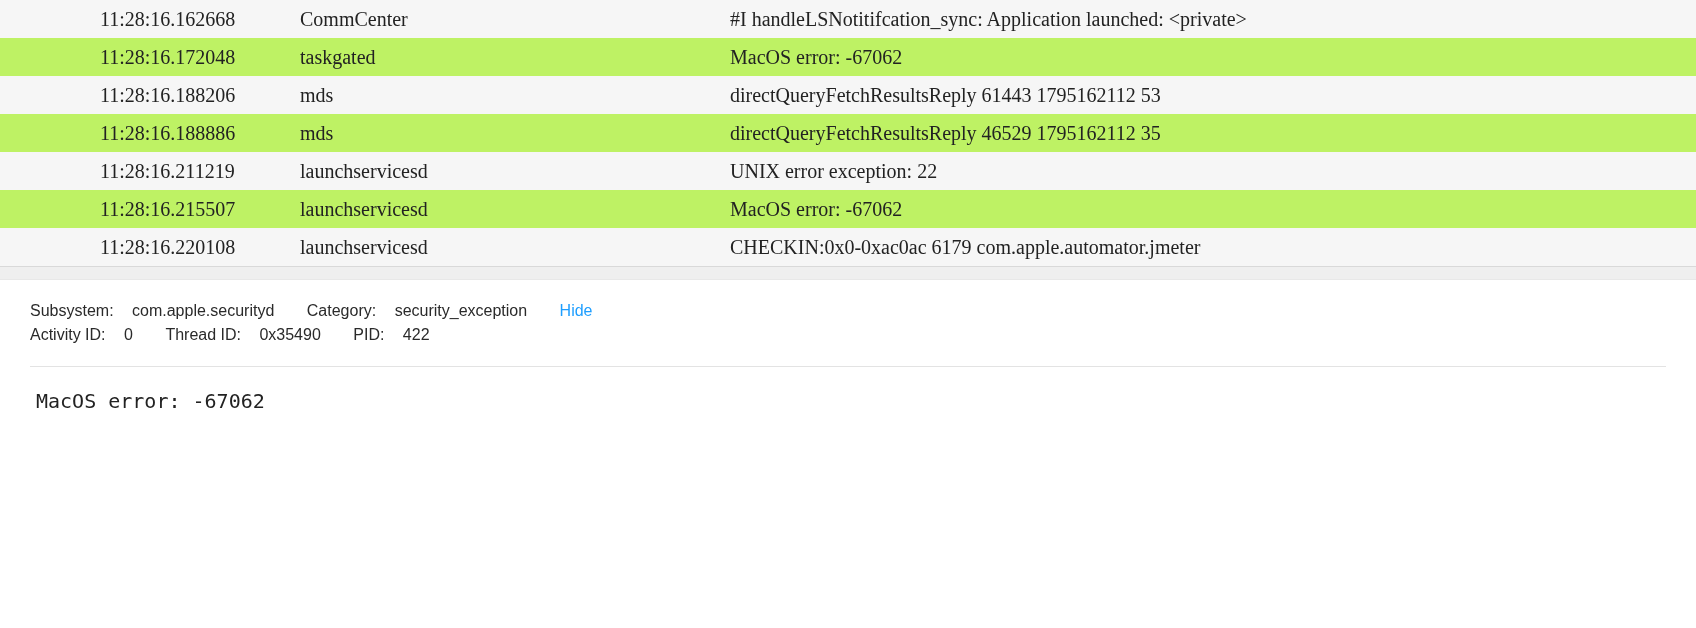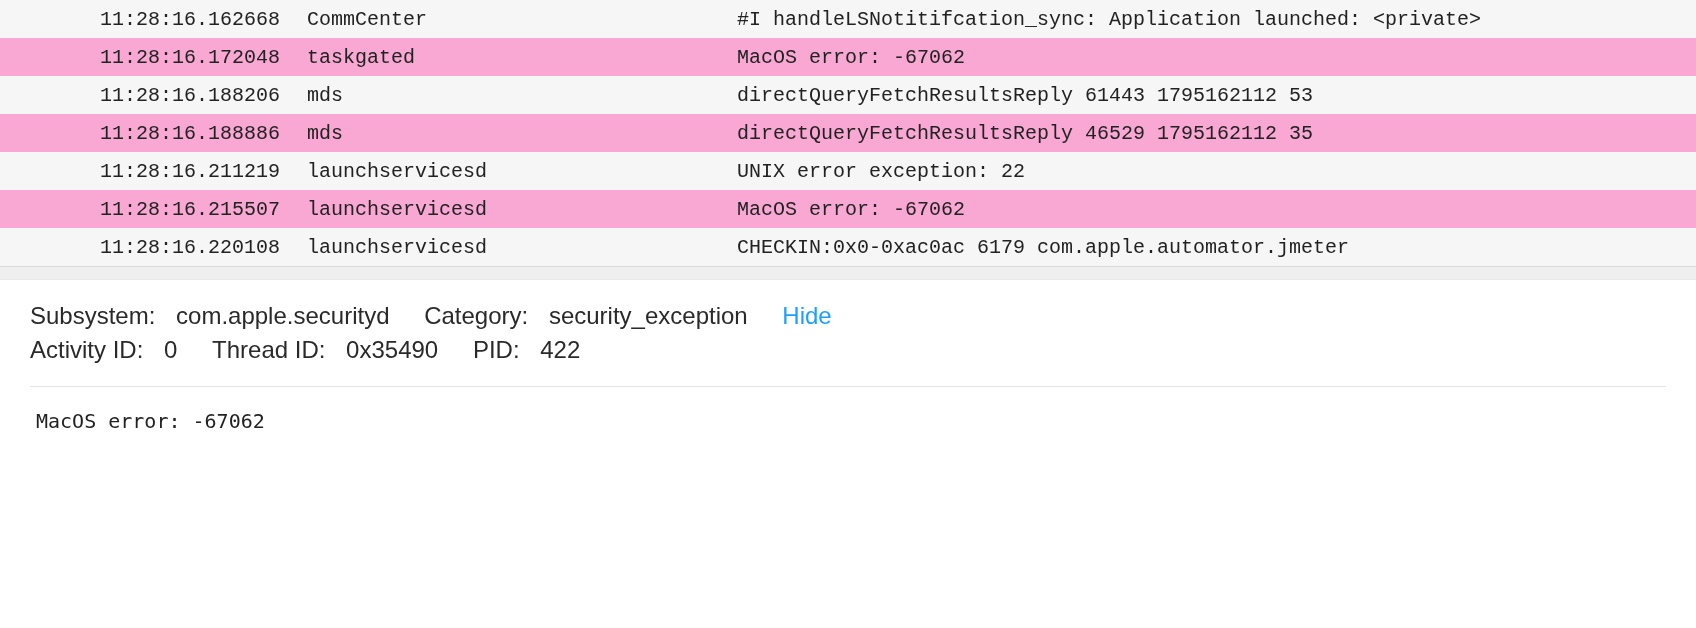--- a/index.html
+++ b/index.html
@@ -13,30 +13,30 @@
     background: #fff;
   }
   .log-table {
     width: 100%;
     border-collapse: collapse;
   }
   .log-row {
     height: 38px;
   }
   .log-row.even { background: #f6f6f6; }
-  .log-row.odd  { background: #f9a8d4; }
+  .log-row.odd  { background: #bef264; }
   .log-row.selected {
     background: #7d7d7d;
     color: #ffffff;
   }
   .log-row td {
-    font-family: Liberation Mono, monospace;
+    font-family: Liberation Serif, serif;
     font-size: 20px;
     white-space: nowrap;
-    padding: 6px 7px;
+    padding: 6px 0;
     vertical-align: middle;
   }
   td.col-time    { padding-left: 100px; width: 300px; }
   td.col-process { width: 430px; margin-left: 36px; }
   td.col-message { }
   .divider-band {
     height: 14px;
     background: #efefef;
     border-top: 1px solid #d9d9d9;
     border-bottom: 1px solid #e8e8e8;
@@ -44,21 +44,21 @@
   .details {
     padding: 22px 30px 10px 30px;
   }
   .details-title {
     font-size: 24px;
     font-weight: 600;
     color: #2a2a2a;
     margin-bottom: 8px;
   }
   .details-meta {
-    font-size: 24px;
+    font-size: 16px;
     color: #2a2a2a;
     margin-bottom: 6px;
   }
   .details-meta .label { color: #2a2a2a; }
   .details-meta span { margin-right: 14px; }
   .hide-link {
     color: #1e9eff;
     cursor: pointer;
   }
   .details-sep {

